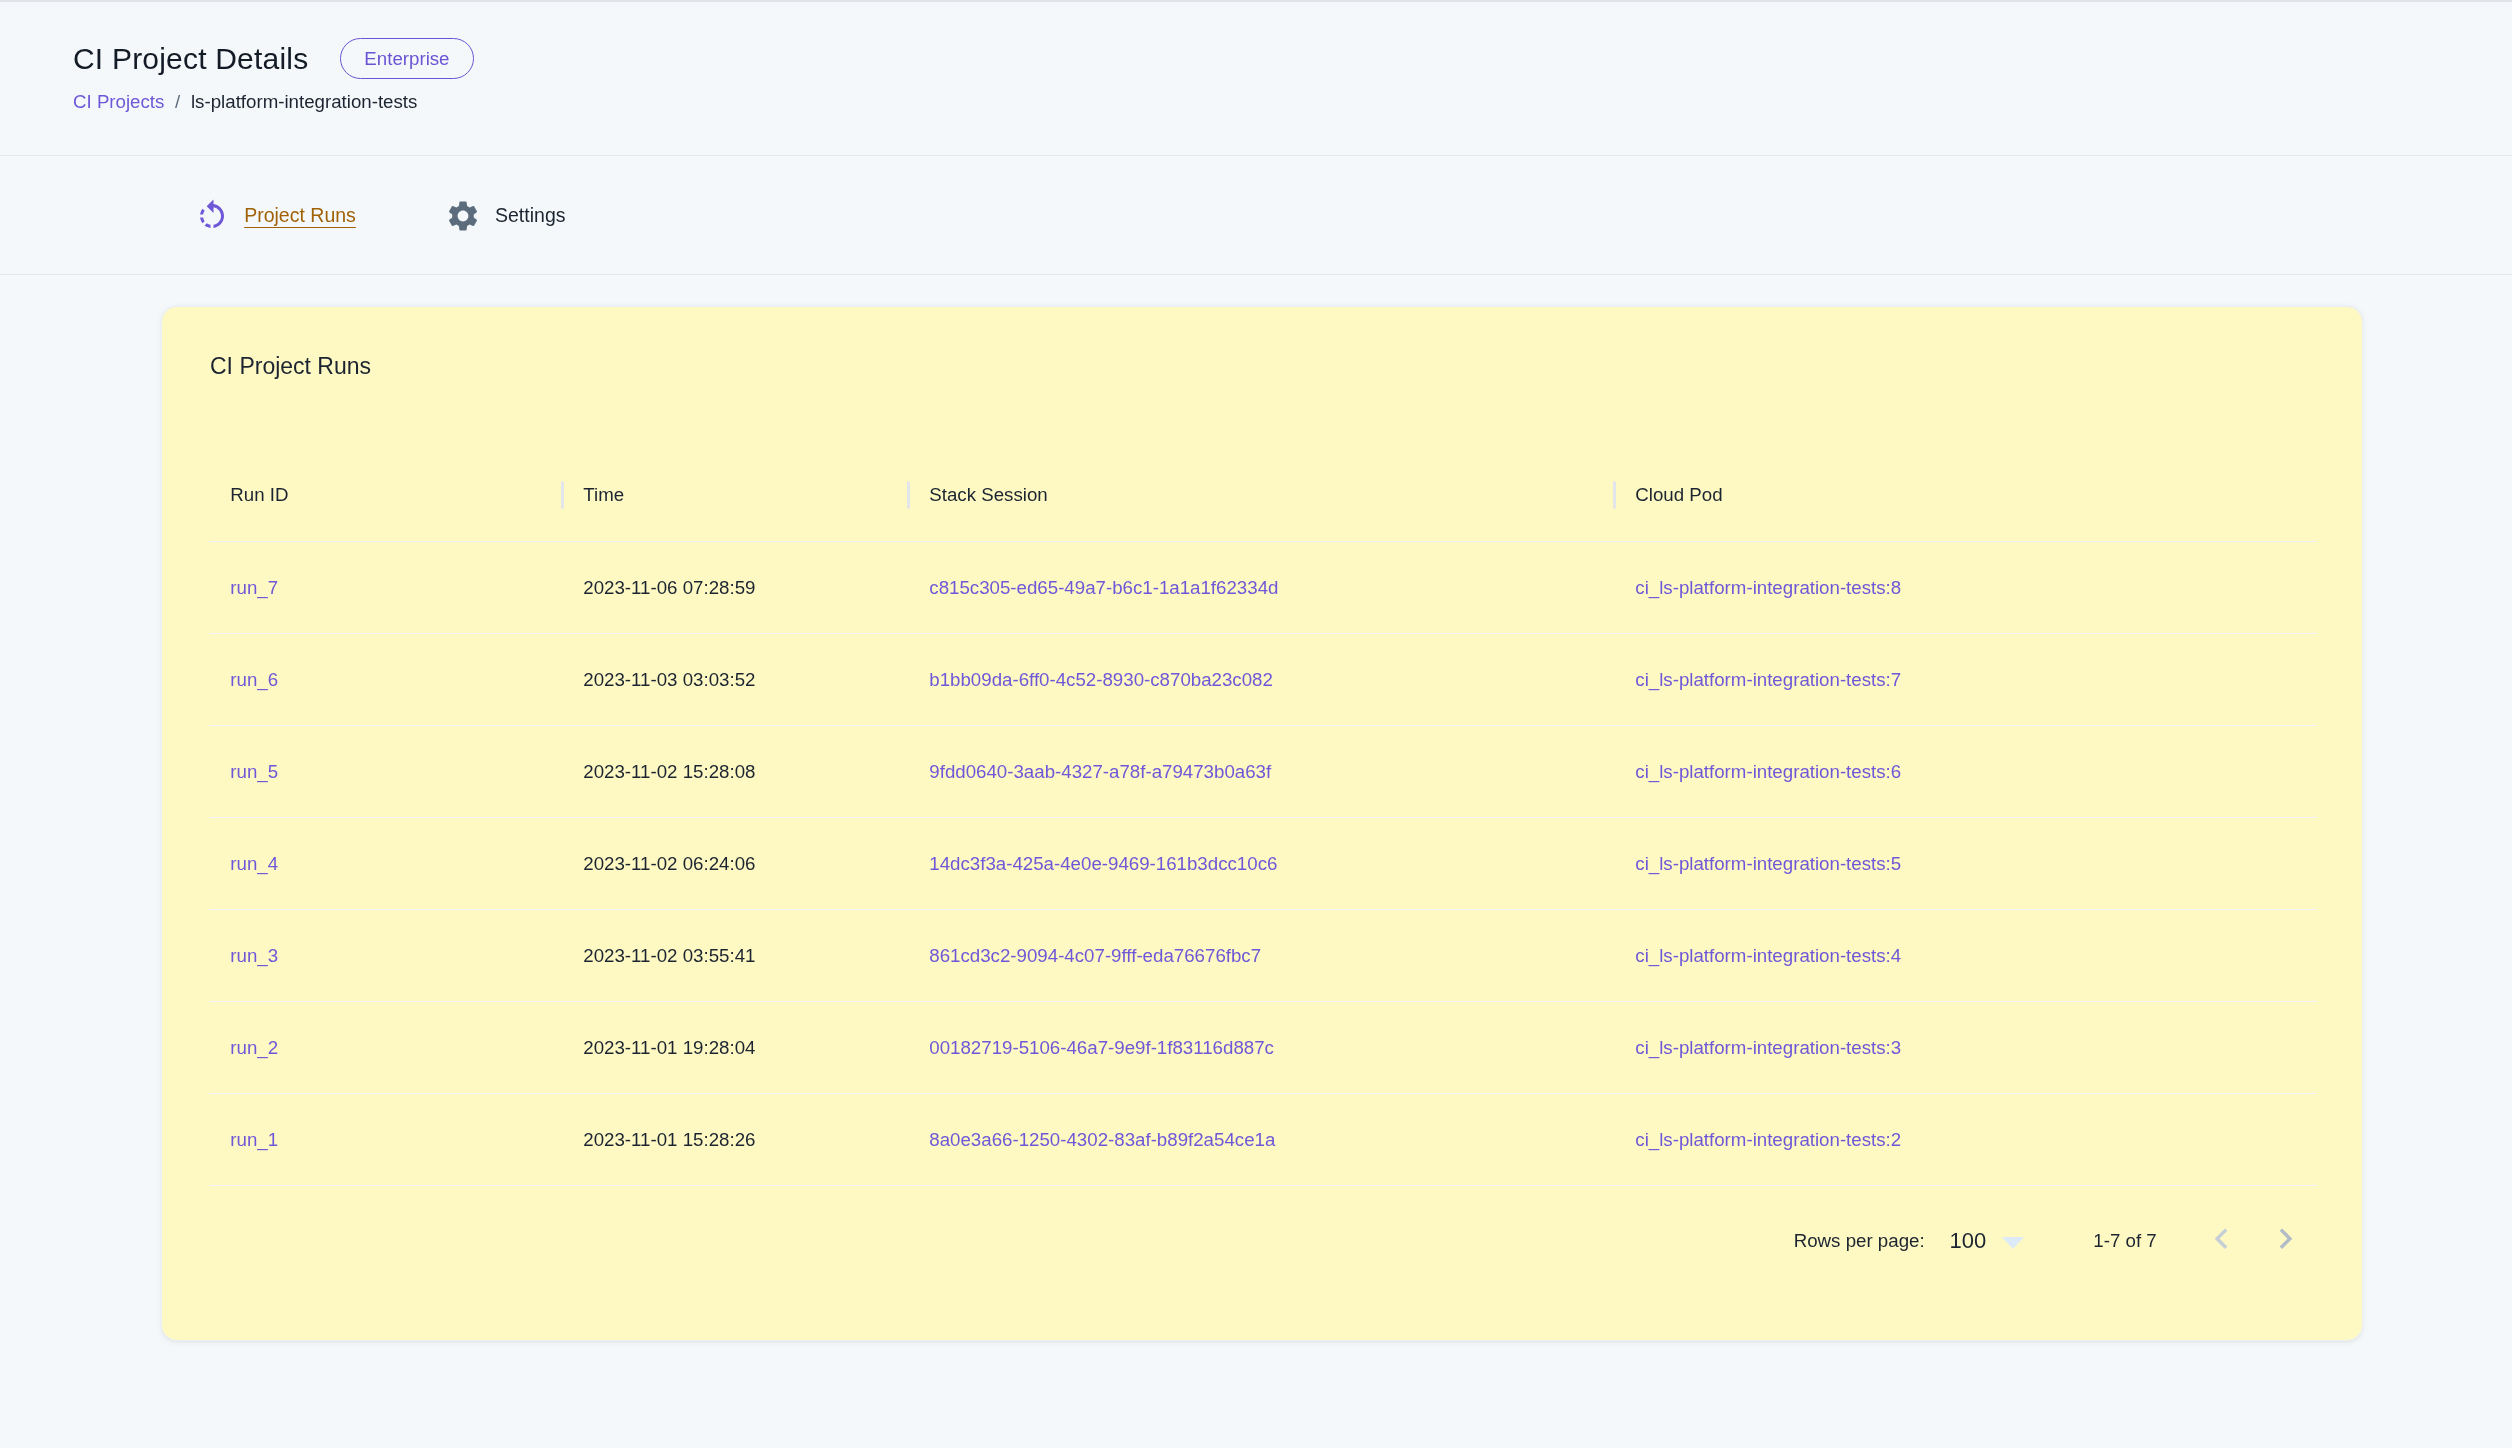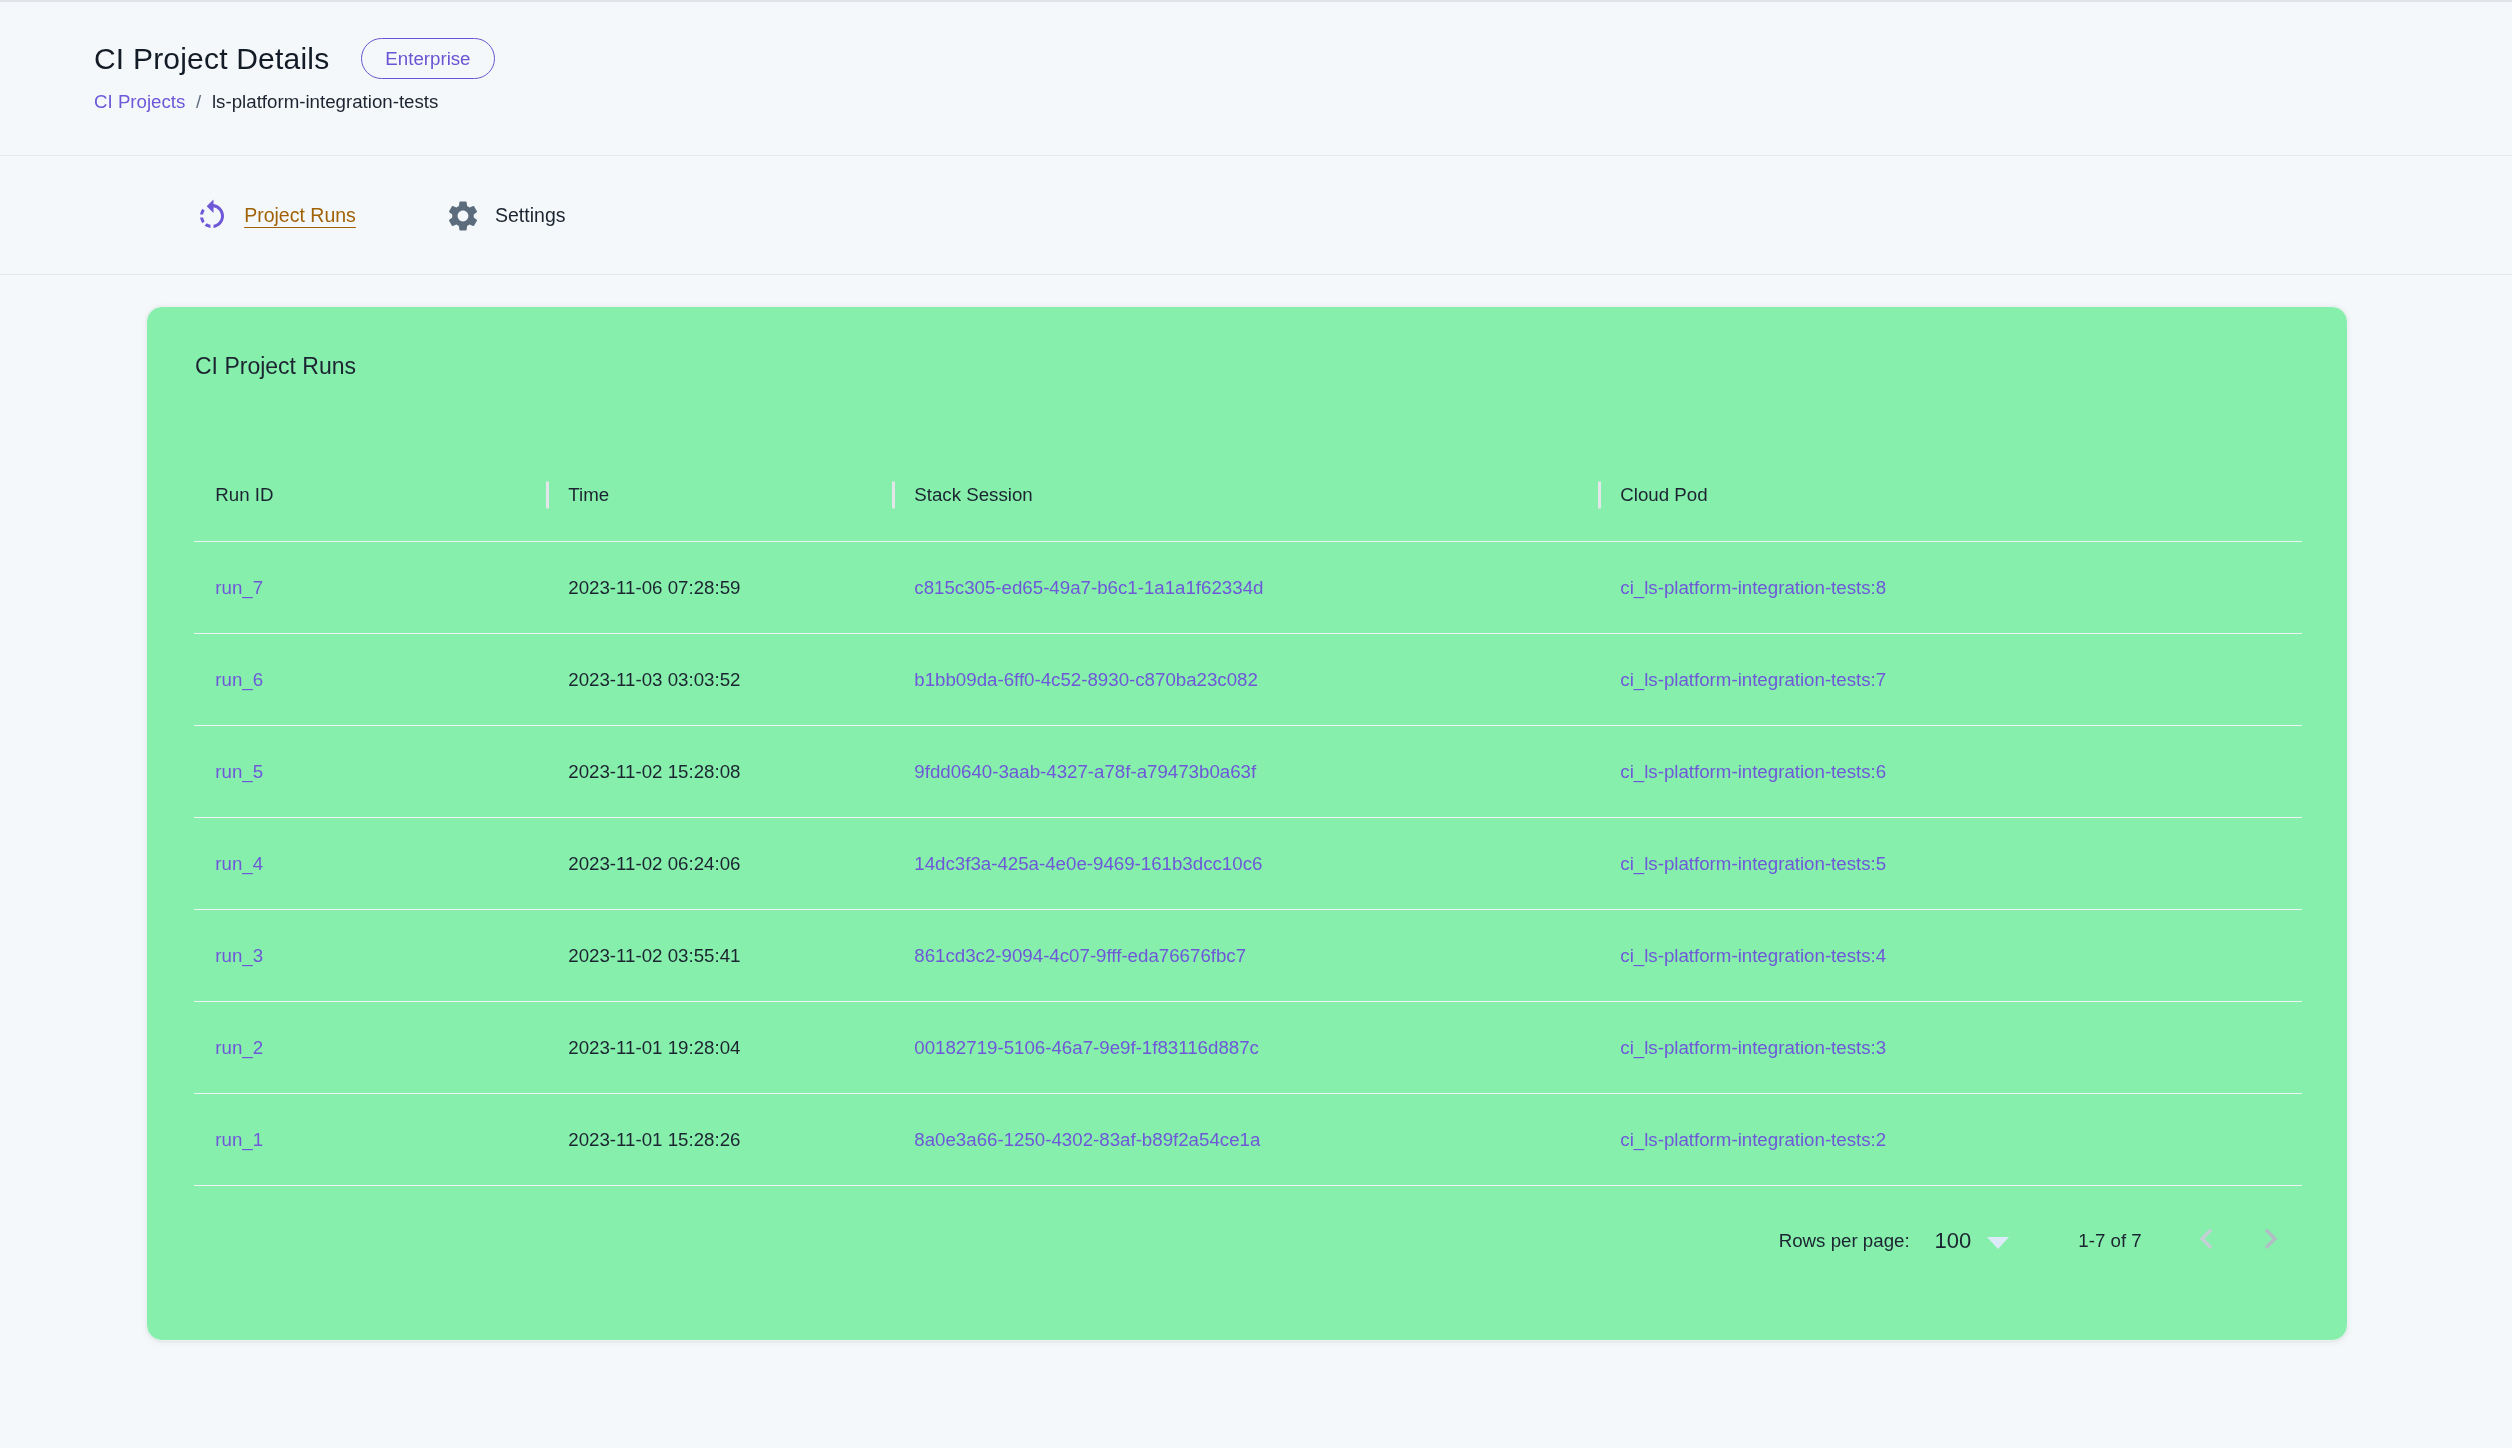--- a/index.html
+++ b/index.html
@@ -10,21 +10,21 @@
     color:#1b2430;
     position:relative;
     border-top:2.7px solid #e0e4e8;
     overflow:hidden;
   }
 
   
   .header-band {
     position:absolute; left:0; top:0; width:100%; height:154px;
     border-bottom:1.8px solid #e4e8ec;
-    padding-left:94px; padding-top:36px;
+    padding-left:73px; padding-top:36px;
   }
   .title-row { display:flex; align-items:center; gap:32px; }
   .page-title { font-size:30px; font-weight:500; color:#121b26; letter-spacing:0.2px; }
   .plan-badge {
     display:inline-flex; align-items:center; justify-content:center;
     height:41px; padding:0 23px;
     border:1.8px solid #6b54d3; border-radius:23px;
     color:#6b54d3; font-size:18.7px; background:transparent;
   }
   .breadcrumb { margin-top:11.5px; font-size:18.7px; display:flex; gap:10.7px; align-items:flex-start; }
@@ -40,22 +40,22 @@
     padding-left:194px;
   }
   .tab { display:flex; align-items:center; gap:14.2px; cursor:pointer; }
   .tab .tab-icon { width:36px; height:36px; flex:0 0 auto; }
   .tab-label { font-size:19.5px; }
   .tab.active .tab-label { color:#a16207; text-decoration:underline; text-underline-offset:5.3px; }
   .tab:not(.active) .tab-label { color:#1b2430; }
 
   
   .card {
-    position:absolute; left:146px; top:304px; width:2202px; height:1035px;
-    background:#86efac; border-radius:16px;
+    position:absolute; left:161px; top:304px; width:2202px; height:1035px;
+    background:#fef9c3; border-radius:16px;
     border:0.9px solid #eef1f4;
     box-shadow:0 1.8px 7.1px rgba(22,32,44,.05), 0 0.9px 1.8px rgba(22,32,44,.05);
   }
   .card-title { position:absolute; left:48px; top:46px; font-size:23px; font-weight:400; color:#1b2430; }
 
   .runs-table { position:absolute; left:47px; top:142px; width:2108px; }
   .t-row {
     display:grid; grid-template-columns:353px 346px 706px 1fr;
     align-items:center;
   }

